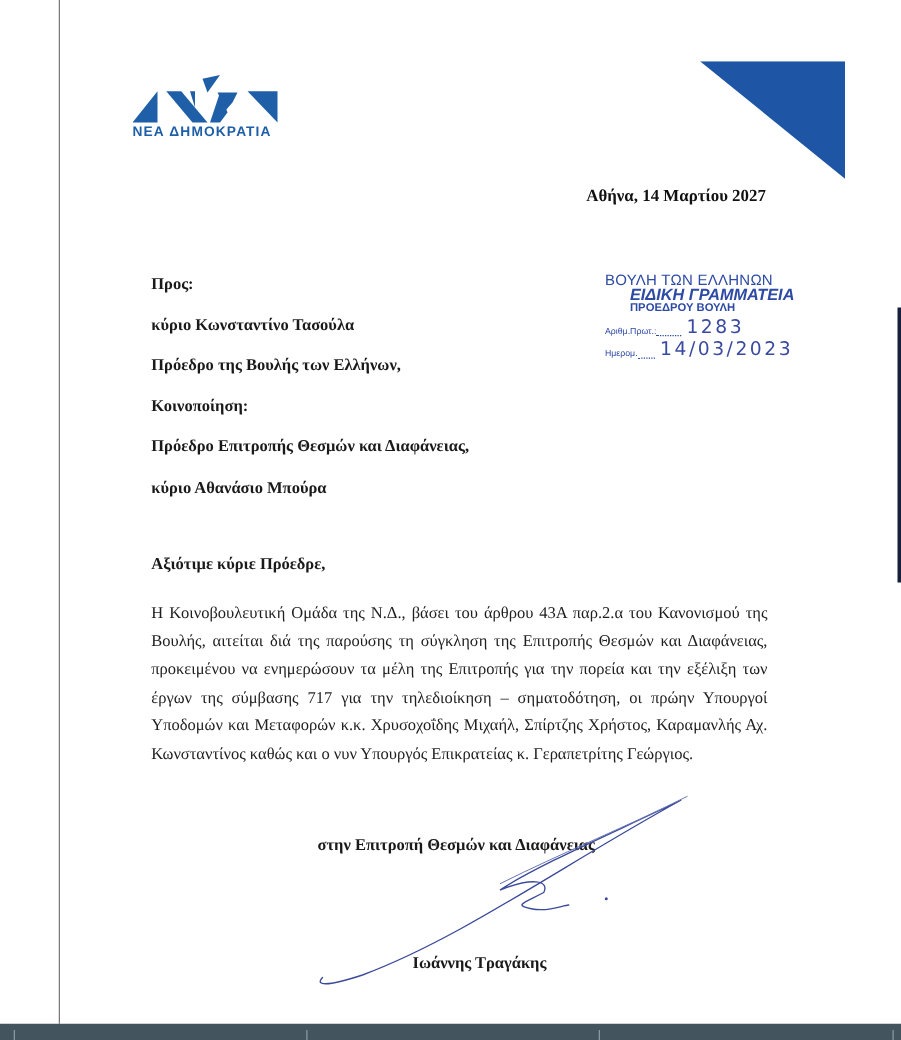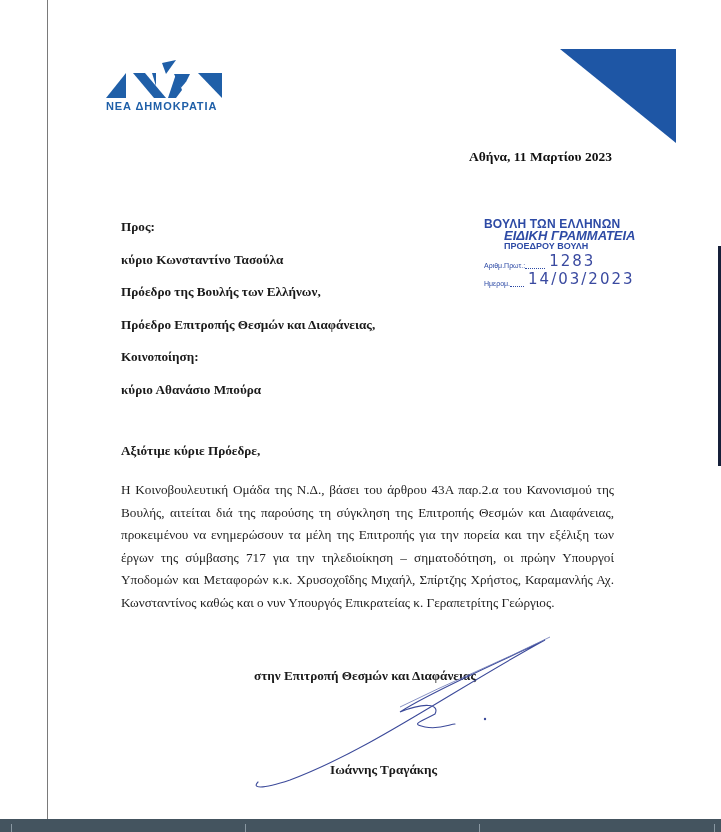--- a/index.html
+++ b/index.html
@@ -27,21 +27,21 @@
   }
   .corner-tri { position: absolute; left: 560px; top: 49px; }
   .date {
     position: absolute; left: 469px; top: 149px;
     font-size: 13.5px; font-weight: bold; color: #111;
   }
   .stamp {
     position: absolute; left: 484px; top: 218px; width: 180px;
     color: #2d4aa5; font-family: "Liberation Sans", "DejaVu Sans", sans-serif;
   }
-  .stamp .l1 { font-size: 12px; font-weight: bold; letter-spacing: 0.2px; line-height: 13px; }
+  .stamp .l1 { font-size: 12px; font-weight: normal; letter-spacing: 0.2px; line-height: 13px; }
   .stamp .l2 { font-size: 13px; font-weight: bold; padding-left: 20px; line-height: 10px; font-style: italic; }
   .stamp .l3 { font-size: 9px; font-weight: bold; padding-left: 20px; line-height: 10px; }
   .stamp .row { display: flex; align-items: flex-end; font-size: 7px; margin-top: 2px; height: 16px; }
   .stamp .hand {
     font-family: "DejaVu Sans", sans-serif; font-size: 15px; font-weight: normal;
     color: #3a4aa0; margin-left: 4px; letter-spacing: 2px; line-height: 15px;
   }
   .stamp .dots { border-bottom: 1px dotted #2d4aa5; }
   .addr { position: absolute; left: 121px; top: 219px; font-size: 13.2px; font-weight: bold; color: #1a1a1a; }
   .addr div { height: 32.6px; white-space: nowrap; }
@@ -79,21 +79,21 @@
     <polygon points="92,13 116,13 116,38" fill="#1f5fa8"></polygon>
     <polygon points="62,38 70,14 76,30 70,38" fill="#1f5fa8"></polygon>
   </svg>
   <div class="logo-text">ΝΕΑ ΔΗΜΟΚΡΑΤΙΑ</div>
 </div>
 
 <svg class="corner-tri" width="117" height="95" viewBox="0 0 117 95">
   <polygon points="0,0 116,0 116,94" fill="#1e56a5"></polygon>
 </svg>
 
-<div class="date">Αθήνα, 11 Μαρτίου 2023</div>
+<div class="date">Αθήνα, 14 Μαρτίου 2027</div>
 
 <div class="stamp">
   <div class="l1">ΒΟΥΛΗ ΤΩΝ ΕΛΛΗΝΩΝ</div>
   <div class="l2">ΕΙΔΙΚΗ ΓΡΑΜΜΑΤΕΙΑ</div>
   <div class="l3">ΠΡΟΕΔΡΟΥ ΒΟΥΛΗ</div>
   <div class="row">
     <span>Αριθμ.Πρωτ.:</span>
     <span class="dots" style="width:20px"></span>
     <span class="hand">1283</span>
   </div>
@@ -101,22 +101,22 @@
     <span>Ημερομ.</span>
     <span class="dots" style="width:14px"></span>
     <span class="hand">14/03/2023</span>
   </div>
 </div>
 
 <div class="addr">
   <div>Προς:</div>
   <div>κύριο Κωνσταντίνο Τασούλα</div>
   <div>Πρόεδρο της Βουλής των Ελλήνων,</div>
+  <div>Κοινοποίηση:</div>
   <div>Πρόεδρο Επιτροπής Θεσμών και Διαφάνειας,</div>
-  <div>Κοινοποίηση:</div>
   <div>κύριο Αθανάσιο Μπούρα</div>
 </div>
 
 <div class="salutation">Αξιότιμε κύριε Πρόεδρε,</div>
 
 <div class="body-text">Η Κοινοβουλευτική Ομάδα της Ν.Δ., βάσει του άρθρου 43Α παρ.2.α του Κανονισμού της Βουλής, αιτείται διά της παρούσης τη σύγκληση της Επιτροπής Θεσμών και Διαφάνειας, προκειμένου να ενημερώσουν τα μέλη της Επιτροπής για την πορεία και την εξέλιξη των έργων της σύμβασης 717 για την τηλεδιοίκηση – σηματοδότηση, οι πρώην Υπουργοί Υποδομών και Μεταφορών κ.κ. Χρυσοχοΐδης Μιχαήλ, Σπίρτζης Χρήστος, Καραμανλής Αχ. Κωνσταντίνος καθώς και ο νυν Υπουργός Επικρατείας κ. Γεραπετρίτης Γεώργιος.</div>
 
 <div class="closing">
   <div>στην Επιτροπή Θεσμών και Διαφάνειας</div>
 </div>

